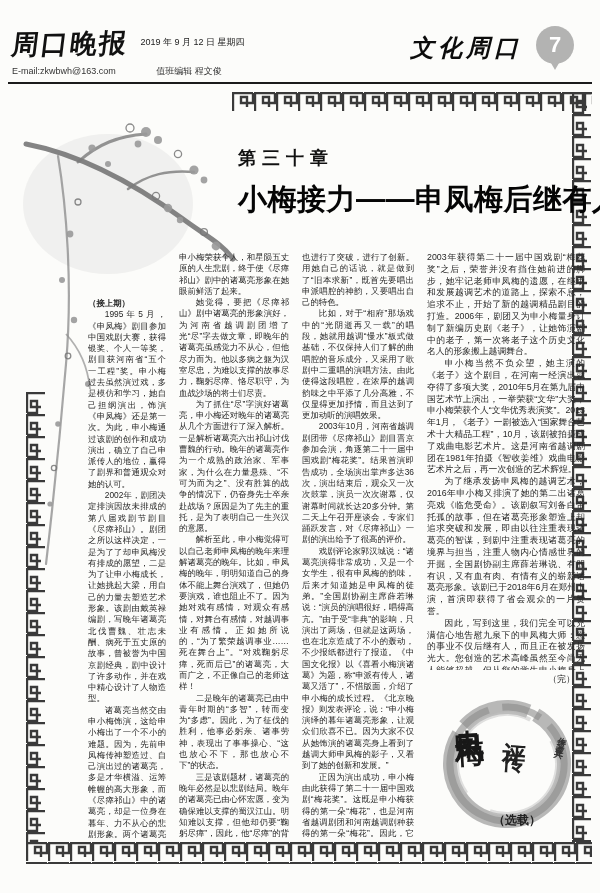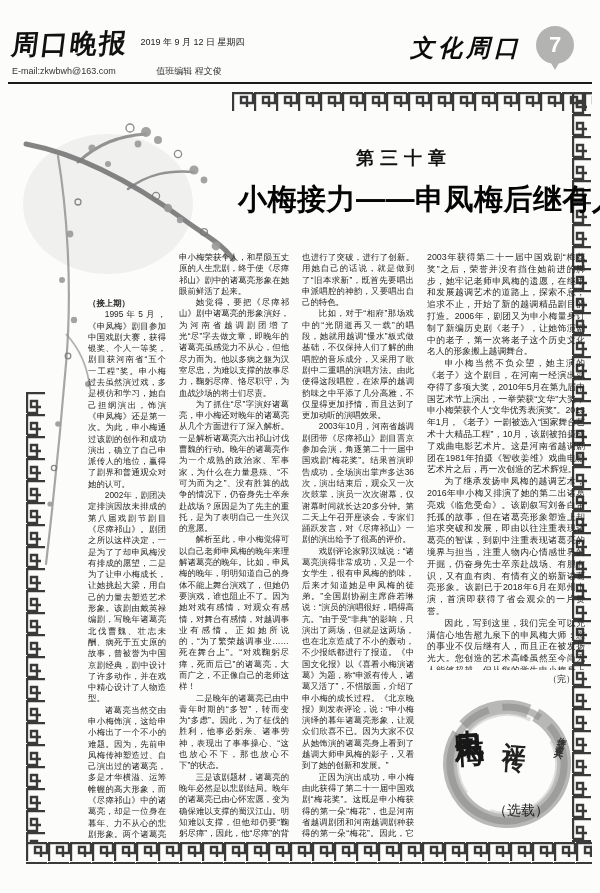--- a/index.html
+++ b/index.html
@@ -27,21 +27,21 @@
   .frame svg{display:block;}
   .frame-top{top:92px;left:232px;right:8px;height:20px;}
   .frame-right{top:92px;right:8px;width:20px;height:750px;}
   .frame-bottom{left:26px;right:8px;top:842px;height:22px;}
   .frame-left{left:26px;top:392px;width:20px;height:450px;}
 
   
   .plum{position:absolute;left:18px;top:84px;width:220px;height:500px;pointer-events:none;}
 
   
-  .title-block{position:absolute;left:238px;top:146px;right:30px;text-align:center;}
+  .title-block{position:absolute;left:238px;top:146px;right:30px;text-align:left;}
   .chapter{font-size:18px;font-weight:bold;letter-spacing:6px;color:#111;}
   .main-title{margin-top:10px;font-size:29px;font-weight:900;letter-spacing:0.5px;color:#050505;
         font-family:"Liberation Sans",sans-serif;white-space:nowrap;}
 
   
   .article{position:absolute;left:88px;top:252px;width:496px;height:586px;
         display:grid;grid-template-columns:78px 110px 112px 158px;column-gap:13px;}
   .col{overflow:hidden;height:586px;}
   .col p{margin:0;text-indent:2em;text-align:justify;font-size:8.4px;line-height:11.3px;color:#262626;}
   .col p.cont{text-indent:0;font-weight:bold;}
@@ -54,21 +54,21 @@
 
   
   .seal{position:relative;width:158px;height:148px;margin-top:4px;flex:0 0 auto;}
   .seal svg{position:absolute;left:0;top:0;}
   .seal-name{position:absolute;left:26px;top:16px;writing-mode:vertical-rl;
         font-family:"DejaVu Serif",serif;font-weight:900;font-size:29px;line-height:1;
         letter-spacing:4px;color:#181818;transform:rotate(-3deg);}
   .seal-title{position:absolute;left:74px;top:34px;writing-mode:vertical-rl;
         font-family:"DejaVu Serif",serif;font-weight:900;font-size:23px;letter-spacing:8px;
         color:#222;transform:rotate(4deg);}
-  .seal-sub{position:absolute;left:66px;top:112px;font-size:14px;font-weight:normal;color:#222;}
+  .seal-sub{position:absolute;left:66px;top:122px;font-size:12px;font-weight:bold;color:#222;}
   .seal-author{position:absolute;right:16px;top:40px;writing-mode:vertical-rl;font-size:9px;
         font-weight:bold;color:#333;transform:rotate(14deg);letter-spacing:2px;}
 
   
   .credits{flex:0 0 auto;margin:4px 4px 0 10px;background:#4b4b4b;color:#fff;text-align:center;
         font-size:10.5px;letter-spacing:3px;padding:4px 0;}
 </style>
 </head>
 <body>
 
@@ -178,21 +178,21 @@
         <p class="no-indent">也进行了突破，进行了创新。用她自己的话说，就是做到了“旧本求新”，既首先要唱出申派唱腔的神韵，又要唱出自己的特色。</p>
         <p>比如，对于“相府”那场戏中的“光阴逝再又一载”的唱段，她就用越调“慢水”板式做基础，不仅保持人们了解的曲唱腔的音乐成分，又采用了歌剧中二重唱的演唱方法。由此使得这段唱腔，在浓厚的越调韵味之中平添了几分高雅，不仅显得更加抒情，而且达到了更加动听的演唱效果。</p>
         <p>2003年10月，河南省越调剧团带《尽瘁祁山》剧目晋京参加会演，角逐第二十一届中国戏剧“梅花奖”。结果首演即告成功，全场演出掌声多达36次，演出结束后，观众又一次次鼓掌，演员一次次谢幕，仅谢幕时间就长达20多分钟。第二天上午召开座谈会，专家们踊跃发言，对《尽瘁祁山》一剧的演出给予了很高的评价。</p>
         <p>戏剧评论家郭汉城说：“诸葛亮演得非常成功，又是一个女学生，很有申凤梅的韵味，后来才知道她是申凤梅的徒弟。”全国剧协副主席薛若琳说：“演员的演唱很好，唱得高亢。”由于受“非典”的影响，只演出了两场，但就是这两场，也在北京造成了不小的轰动，不少报纸都进行了报道。《中国文化报》以《喜看小梅演诸葛》为题，称“申派有传人，诸葛又活了”，不惜版面，介绍了申小梅的成长过程。《北京晚报》则发表评论，说：“申小梅演绎的暮年诸葛亮形象，让观众们欣喜不已。因为大家不仅从她饰演的诸葛亮身上看到了越调大师申凤梅的影子，又看到了她的创新和发展。”</p>
         <p>正因为演出成功，申小梅由此获得了第二十一届中国戏剧“梅花奖”。这既是申小梅获得的第一朵“梅花”，也是河南省越调剧团和河南越调剧种获得的第一朵“梅花”。因此，它既是申小梅的荣誉，也是河南省越调剧团的荣誉，更是河南越调剧种的荣誉。就这样，申小梅以她创演的第一个诸葛亮戏，为河南省越调剧团增了光，也为河南越调剧种添了彩。</p>
       </div>
     <div class="col col4">
       <div class="flow">
           <p class="no-indent">2003年获得第二十一届中国戏剧“梅花奖”之后，荣誉并没有挡住她前进的脚步，她牢记老师申凤梅的遗愿，在继承和发展越调艺术的道路上，探索不息，追求不止，开始了新的越调精品剧目的打造。2006年，剧团又为申小梅量身订制了新编历史剧《老子》，让她饰演剧中的老子，第一次将老子这个历史文化名人的形象搬上越调舞台。</p>
           <p>申小梅当然不负众望，她主演的《老子》这个剧目，在河南一经演出就夺得了多项大奖，2010年5月在第九届中国艺术节上演出，一举荣获“文华”大奖，申小梅荣获个人“文华优秀表演奖”。2013年1月，《老子》一剧被选入“国家舞台艺术十大精品工程”，10月，该剧被拍摄成了戏曲电影艺术片。这是河南省越调剧团在1981年拍摄《智收姜维》戏曲电影艺术片之后，再一次创造的艺术辉煌。</p>
-          <p>为了继承发扬申凤梅的越调艺术，2016年申小梅又排演了她的第二出诸葛亮戏《临危受命》。该剧叙写刘备白帝托孤的故事，但在诸葛亮形象塑造上却追求突破和发展，即由以往注重表现诸葛亮的智谋，到剧中注重表现诸葛亮的境界与担当，注重人物内心情感世界的开掘，仍奋身先士卒亲赴战场、有胆有识，又有血有肉、有情有义的崭新诸葛亮形象。该剧已于2018年6月在郑州上演，首演即获得了省会观众的一片赞誉。</p>
+          <p>为了继承发扬申凤梅的越调艺术，2016年申小梅又排演了她的第二出诸葛亮戏《临危受命》。该剧叙写刘备白帝托孤的故事，但在诸葛亮形象塑造上却追求突破和发展，即由以往注重表现诸葛亮的智谋，到剧中注重表现诸葛亮的境界与担当，注重人物内心情感世界的开掘，全国剧协副主席薛若琳说、有胆有识，又有血有肉、有情有义的崭新诸葛亮形象。该剧已于2018年6月在郑州上演，首演即获得了省会观众的一片赞誉。</p>
           <p>因此，写到这里，我们完全可以充满信心地告慰九泉下的申凤梅大师：您的事业不仅后继有人，而且正在被发扬光大。您创造的艺术高峰虽然至今尚无人能够超越，但从您的学生申小梅身上可以看出，后面更多的小凤梅、小小梅，是一定会使您开创的事业更上层楼、不会令您失望的！江山代有才人出，您是完全可以含笑于九泉的！</p>
         </div>
       <div class="end-mark">（完）</div>
 
       <div class="seal">
         <svg width="158" height="148">
           <circle cx="80" cy="74" r="57" fill="none" stroke="#a6a6a6" stroke-width="14" opacity="0.8" stroke-dasharray="250 10 70 8" transform="rotate(-40 80 74)"></circle>
           <circle cx="80" cy="74" r="57" fill="none" stroke="#8b8b8b" stroke-width="7" opacity="0.6" stroke-dasharray="180 14 40 12" transform="rotate(70 80 74)"></circle>
           <circle cx="80" cy="74" r="50" fill="none" stroke="#c2c2c2" stroke-width="4" opacity="0.5" stroke-dasharray="120 30" transform="rotate(160 80 74)"></circle>
         </svg>

